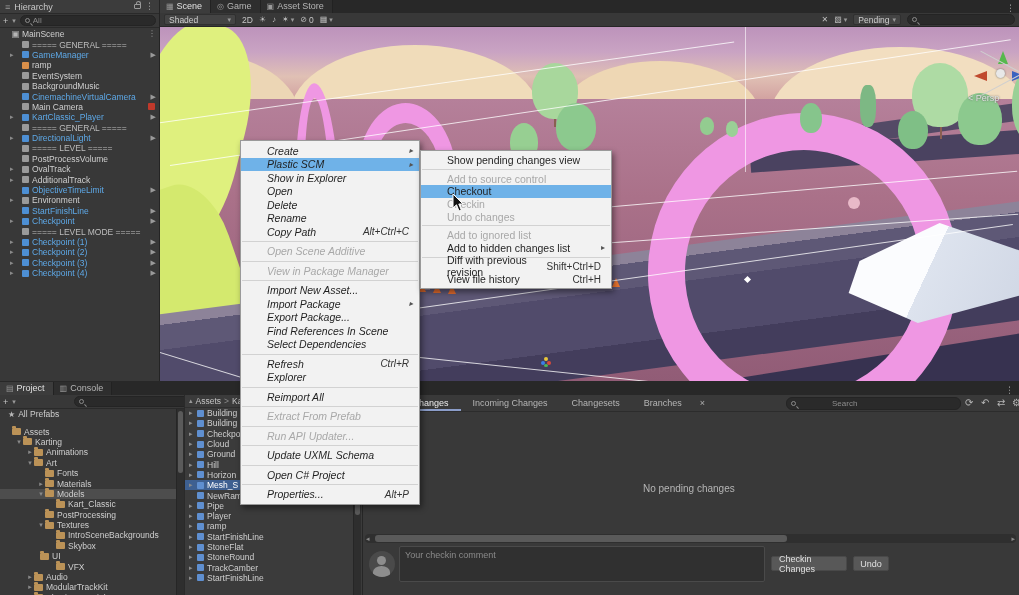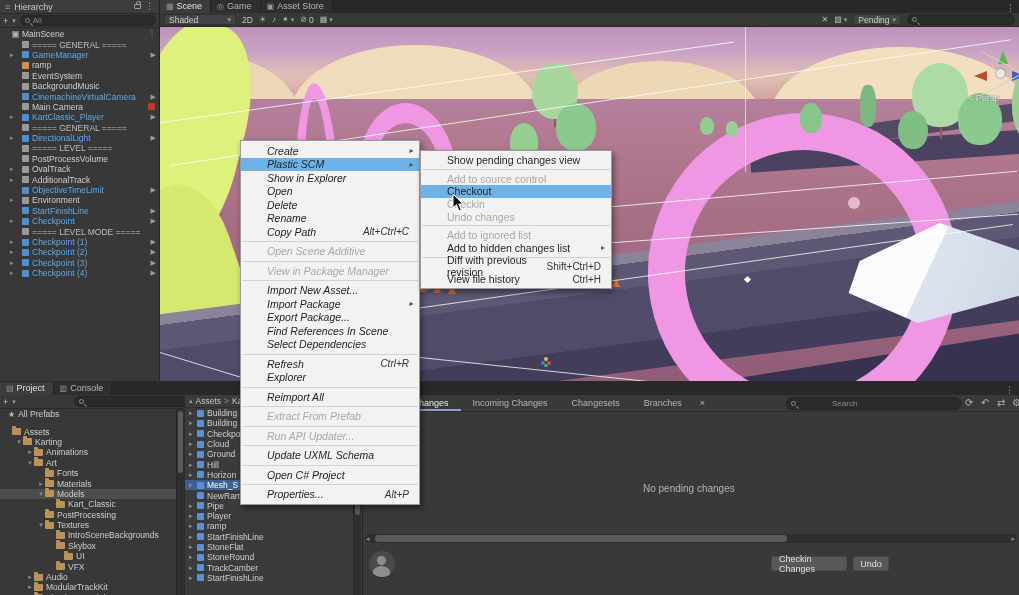--- a/index.html
+++ b/index.html
@@ -500,21 +500,21 @@
       <div class="trow" style="padding-left: 48px;">
         <span class="exp"></span>
         <span class="folder"></span>
         <span>IntroSceneBackgrounds</span>
       </div>
       <div class="trow" style="padding-left: 48px;">
         <span class="exp"></span>
         <span class="folder"></span>
         <span>Skybox</span>
       </div>
-      <div class="trow" style="padding-left: 56px;">
+      <div class="trow" style="padding-left: 32px;">
         <span class="exp"></span>
         <span class="folder"></span>
         <span>UI</span>
       </div>
       <div class="trow" style="padding-left: 48px;">
         <span class="exp"></span>
         <span class="folder"></span>
         <span>VFX</span>
       </div>
       <div class="trow" style="padding-left: 26px;">
@@ -659,20 +659,21 @@
     <div id="hscroll">
       <span class="harrow" style="left:1px;">◂</span>
       <div id="hthumb"></div>
       <span class="harrow" style="right:1px;">▸</span>
     </div>
 
     <div id="checkin-avatar">
       <div class="head"></div>
         <div class="body"></div>
     </div>
+    <textarea id="comment" placeholder="Your checkin comment" style=""></textarea>
     <div class="cbtn" style="left:408px;width:76px;">Checkin Changes</div>
     <div class="cbtn" style="left:490px;width:36px;">Undo</div>
   </div>
 
   <div class="menu" id="ctx-menu" style="left:240px;top:140px;width:180px;">
       <div class="mitem">
         <span>Create</span>
         <span class="sub">▸</span>
       </div>
       <div class="mitem hl">

